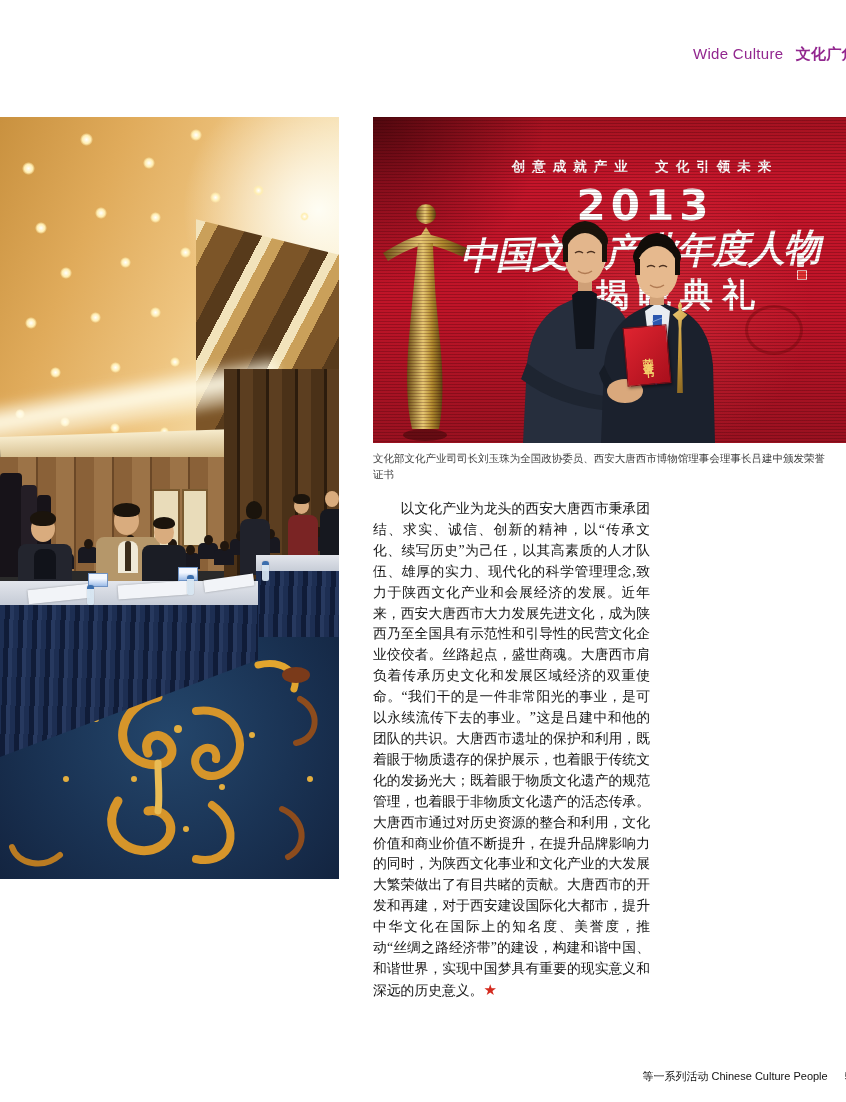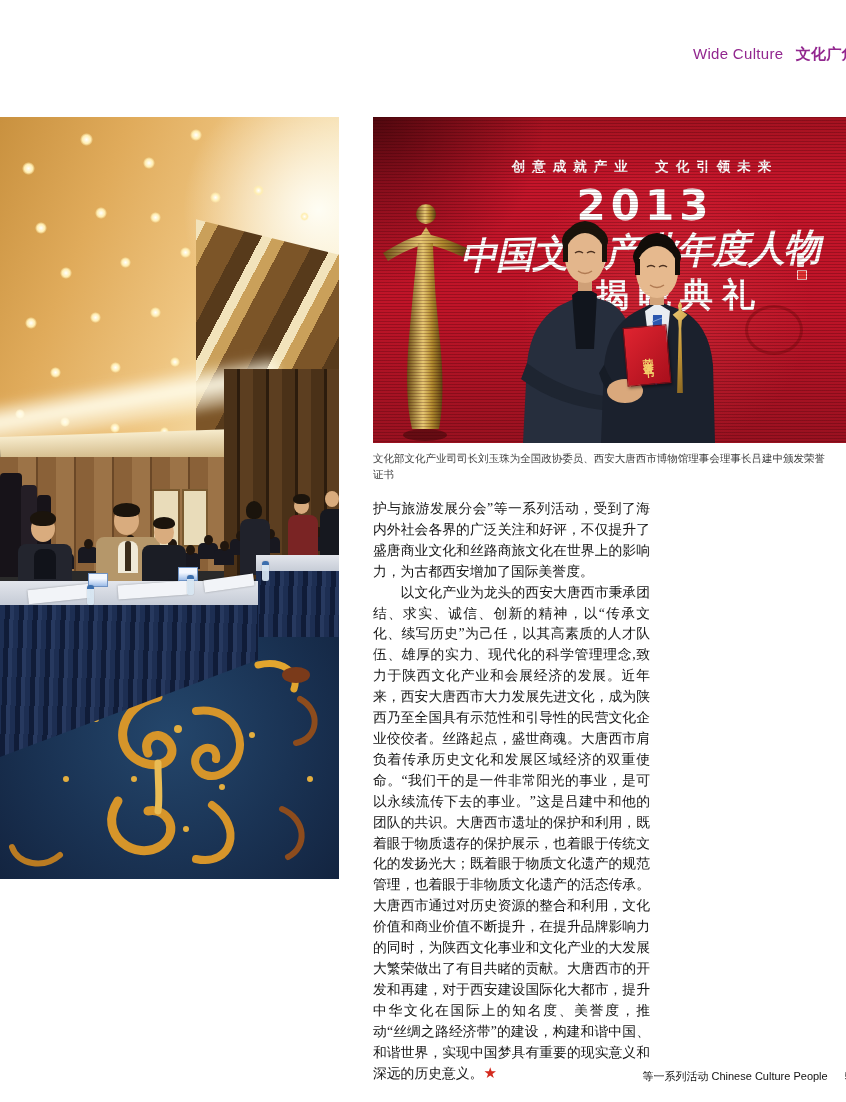--- a/index.html
+++ b/index.html
@@ -323,21 +323,20 @@
 
     <div class="cert">
       <span>荣誉证书</span>
     </div>
     <div class="trophy"></div>
   </div>
 
   <div class="caption">文化部文化产业司司长刘玉珠为全国政协委员、西安大唐西市博物馆理事会理事长吕建中颁发荣誉证书</div>
 
   <div class="col-right">
-    <p><span>护与旅游发展分会”等一系列活动，受到了海内外社会各界的广泛关注和好评，不仅提升了盛唐商业文化和丝路商旅文化在世界上的影响力，为古都西安增加了国际美誉度。</span></p>
     <p class="indent"><span>以文化产业为龙头的西安大唐西市秉承团结、求实、诚信、创新的精神，以“传承文化、续写历史”为己任，以其高素质的人才队伍、雄厚的实力、现代化的科学管理理念,致力于陕西文化产业和会展经济的发展。近年来，西安大唐西市大力发展先进文化，成为陕西乃至全国具有示范性和引导性的民营文化企业佼佼者。丝路起点，盛世商魂。大唐西市肩负着传承历史文化和发展区域经济的双重使命。“我们干的是一件非常阳光的事业，是可以永续流传下去的事业。”这是吕建中和他的团队的共识。大唐西市遗址的保护和利用，既着眼于物质遗存的保护展示，也着眼于传统文化的发扬光大；既着眼于物质文化遗产的规范管理，也着眼于非物质文化遗产的活态传承。大唐西市通过对历史资源的整合和利用，文化价值和商业价值不断提升，在提升品牌影响力的同时，为陕西文化事业和文化产业的大发展大繁荣做出了有目共睹的贡献。大唐西市的开发和再建，对于西安建设国际化大都市，提升中华文化在国际上的知名度、美誉度，推动“丝绸之路经济带”的建设，构建和谐中国、和谐世界，实现中国梦具有重要的现实意义和深远的历史意义。</span><span class="star">★</span></p>
   </div>
 
   <div class="footer">
     <span>等一系列活动</span>
     <span>Chinese Culture People</span>
     <span class="num">57</span>
   </div>
 </div>
 

